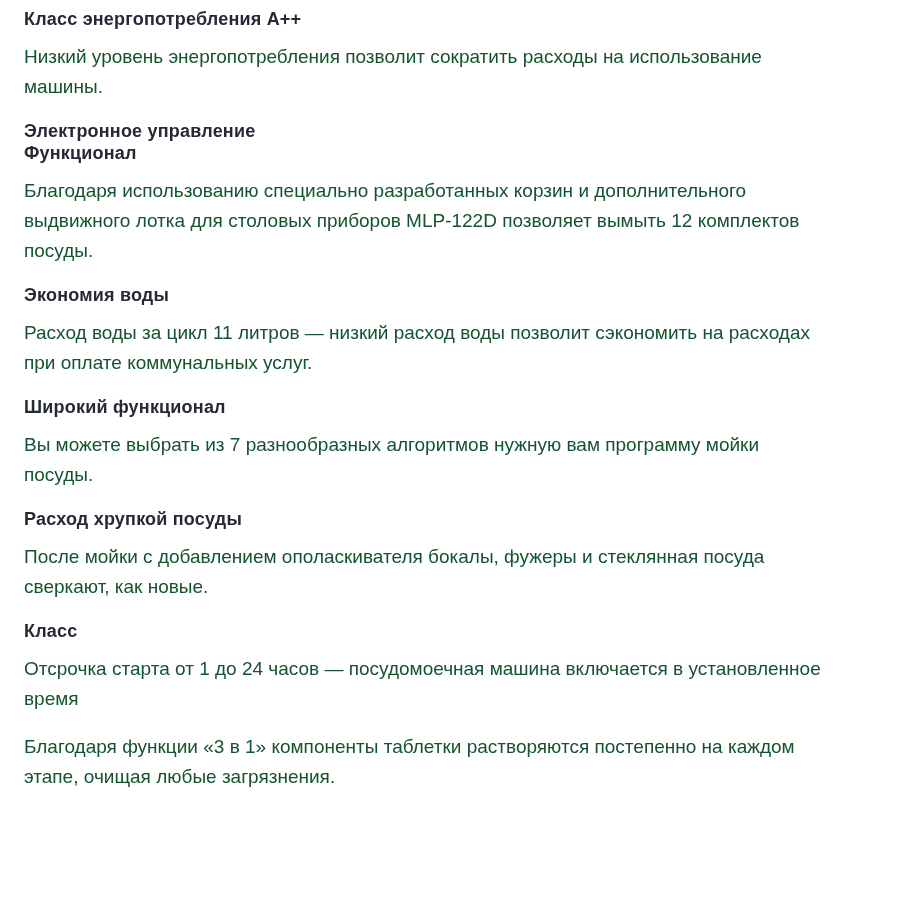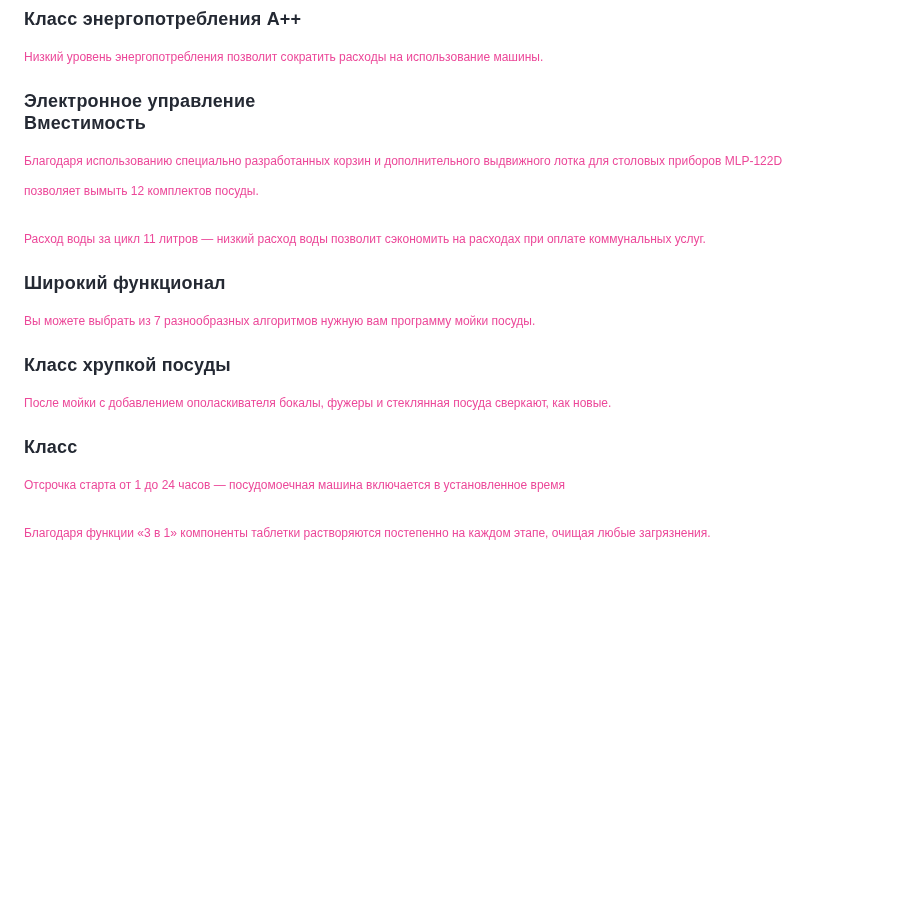--- a/index.html
+++ b/index.html
@@ -21,51 +21,52 @@
   .feature-heading {
     margin: 0;
     font-size: 18px;
     line-height: 22px;
     font-weight: 700;
     color: #242933;
     letter-spacing: 0.2px;
   }
   .feature-text {
     margin: 12px 0 18px 0;
-    font-size: 12px;
+    font-size: 19px;
     line-height: 30px;
     font-weight: 400;
-    color: #ec4899;
+    color: #14532d;
     max-width: 866px;
   }
 </style>
 </head>
 <body>
 
 <main class="content">
     <section>
       <h3 class="feature-heading">Класс энергопотребления А++</h3>
       <p class="feature-text">Низкий уровень энергопотребления позволит сократить расходы на использование машины.</p>
     </section>
     <section>
       <h3 class="feature-heading">Электронное управление</h3>
     </section>
     <section>
-      <h3 class="feature-heading">Вместимость</h3>
+      <h3 class="feature-heading">Функционал</h3>
       <p class="feature-text">Благодаря использованию специально разработанных корзин и дополнительного выдвижного лотка для столовых приборов MLP-122D позволяет вымыть 12 комплектов посуды.</p>
     </section>
     <section>
+      <h3 class="feature-heading">Экономия воды</h3>
       <p class="feature-text">Расход воды за цикл 11 литров — низкий расход воды позволит сэкономить на расходах при оплате коммунальных услуг.</p>
     </section>
     <section>
       <h3 class="feature-heading">Широкий функционал</h3>
       <p class="feature-text">Вы можете выбрать из 7 разнообразных алгоритмов нужную вам программу мойки посуды.</p>
     </section>
     <section>
-      <h3 class="feature-heading">Класс хрупкой посуды</h3>
+      <h3 class="feature-heading">Расход хрупкой посуды</h3>
       <p class="feature-text">После мойки с добавлением ополаскивателя бокалы, фужеры и стеклянная посуда сверкают, как новые.</p>
     </section>
     <section>
       <h3 class="feature-heading">Класс</h3>
       <p class="feature-text">Отсрочка старта от 1 до 24 часов — посудомоечная машина включается в установленное время</p>
     </section>
     <section>
       <p class="feature-text">Благодаря функции «3 в 1» компоненты таблетки растворяются постепенно на каждом этапе, очищая любые загрязнения.</p>
     </section>
   </main>

